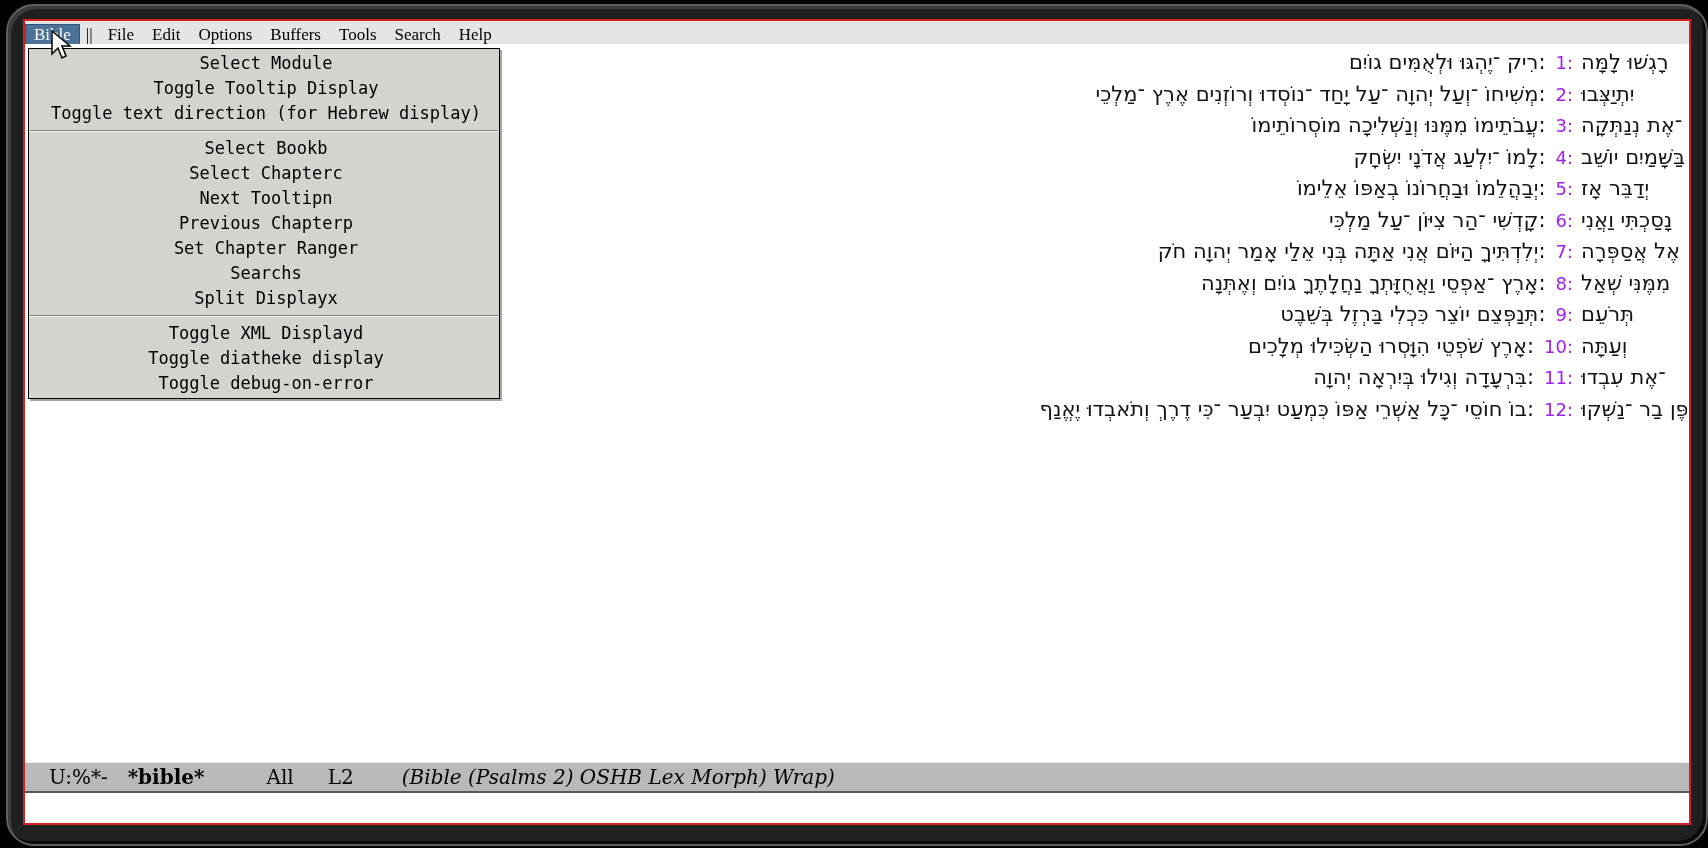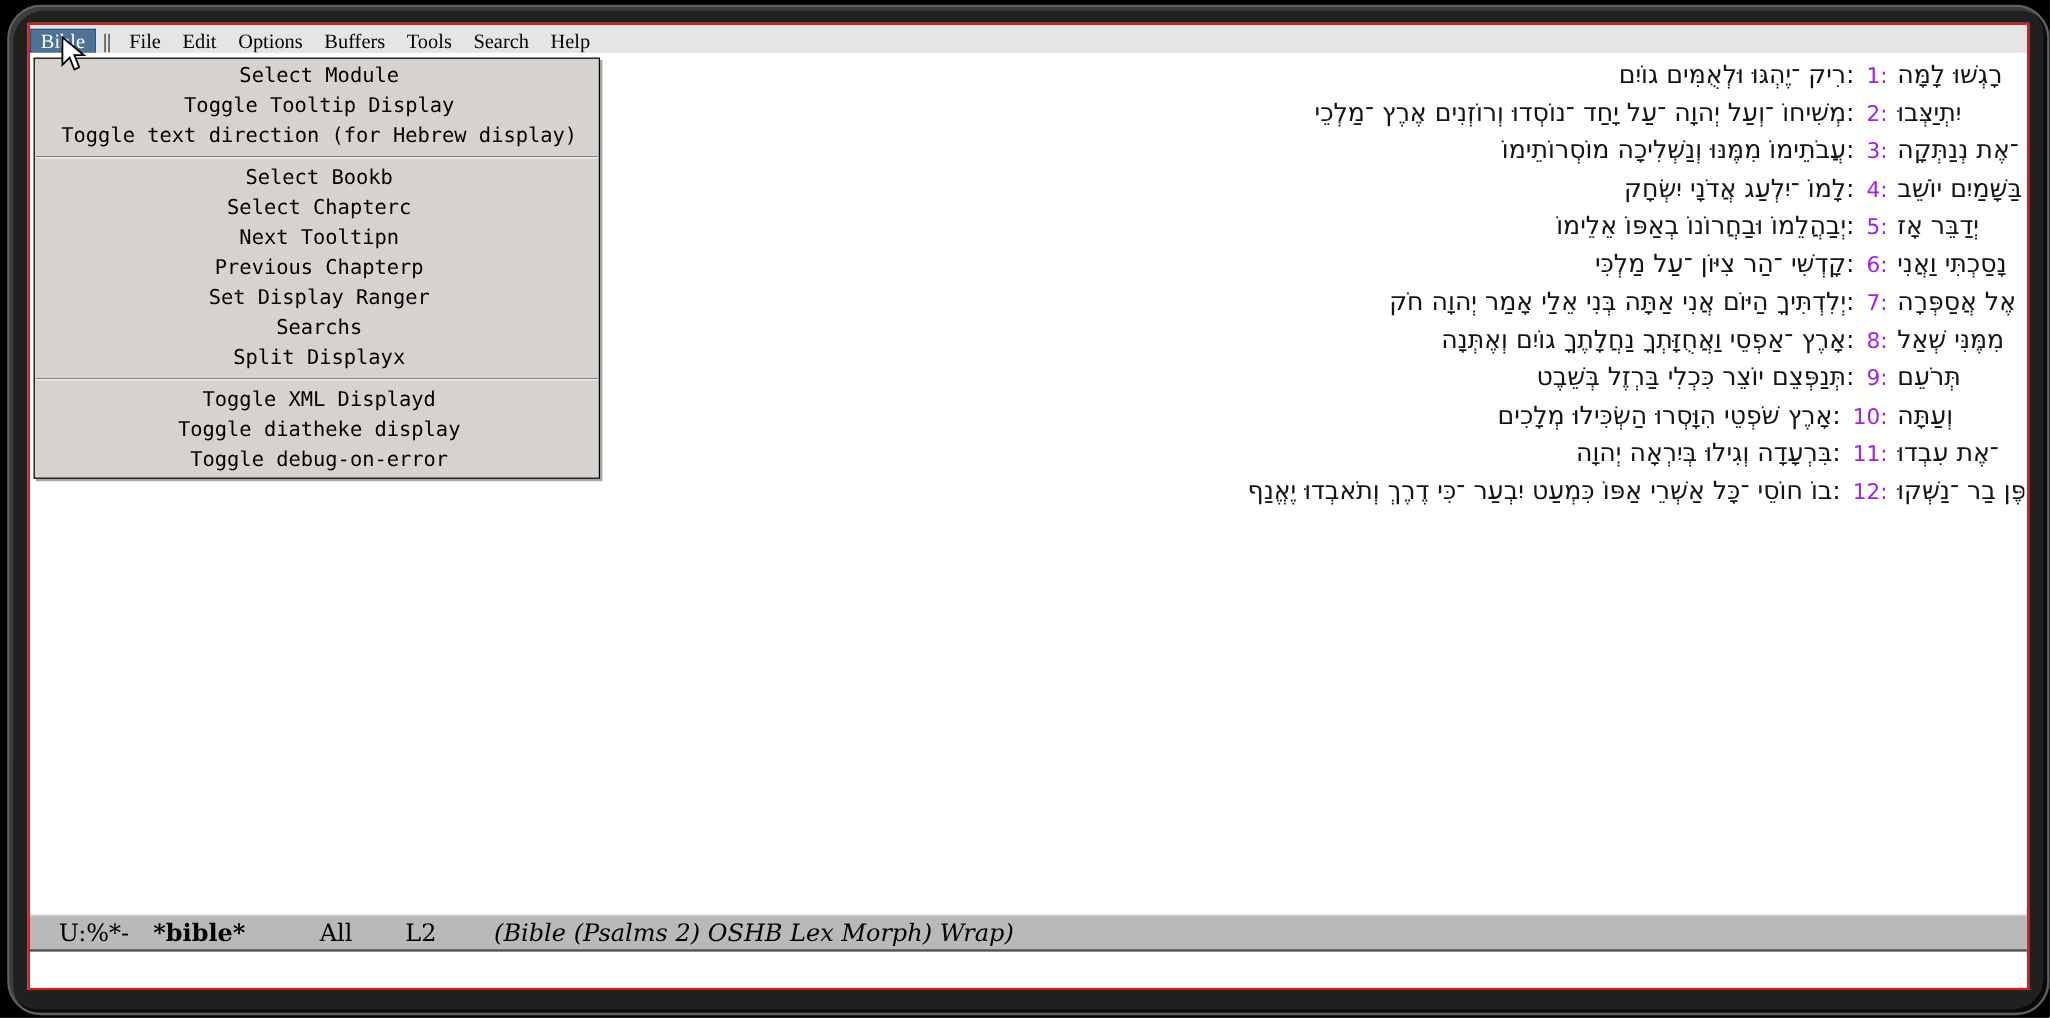--- a/index.html
+++ b/index.html
@@ -31,21 +31,21 @@
   .vtail{flex:none;}
   .vnum{flex:none;color:var(--verse-number,#a020f0);font-size:18px;margin:0 8px 0 10px;}
   .vhead{flex:none;width:106px;overflow:hidden;}
   
   .modeline{position:absolute;left:0;top:741px;width:100%;height:31px;background:#b9b9b9;
             border-top:1px solid #ececec;border-bottom:2px solid #585858;box-sizing:border-box;
             display:flex;align-items:center;font-family:"DejaVu Serif",serif;font-size:20px;color:#000;white-space:pre;}
   .modeline .ml-coding{margin-left:24px;}
   .modeline .ml-buffer{font-weight:bold;margin-left:20px;}
   .modeline .ml-pos{margin-left:62px;}
-  .modeline .ml-line{margin-left:44px;}
+  .modeline .ml-line{margin-left:34px;}
   .modeline .ml-modes{margin-left:48px;font-style:italic;}
   
   .echo{position:absolute;left:0;top:774px;width:100%;height:28px;background:#fff;}
   
   .cursor{position:absolute;left:50px;top:30px;width:22px;height:30px;z-index:50;pointer-events:none;}
 </style>
 </head>
 <body>
 
 <div id="stage">
@@ -82,21 +82,21 @@
       <div class="dd-item">
         <span>Select Chapter</span><span class="sc">c</span>
       </div>
       <div class="dd-item">
         <span>Next Tooltip</span><span class="sc">n</span>
       </div>
       <div class="dd-item">
         <span>Previous Chapter</span><span class="sc">p</span>
       </div>
       <div class="dd-item">
-        <span>Set Display Range</span><span class="sc">r</span>
+        <span>Set Chapter Range</span><span class="sc">r</span>
       </div>
       <div class="dd-item">
         <span>Search</span><span class="sc">s</span>
       </div>
       <div class="dd-item">
         <span>Split Display</span><span class="sc">x</span>
       </div>
       <div class="dd-sep"></div>
       <div class="dd-item">
         <span>Toggle XML Display</span><span class="sc">d</span>

